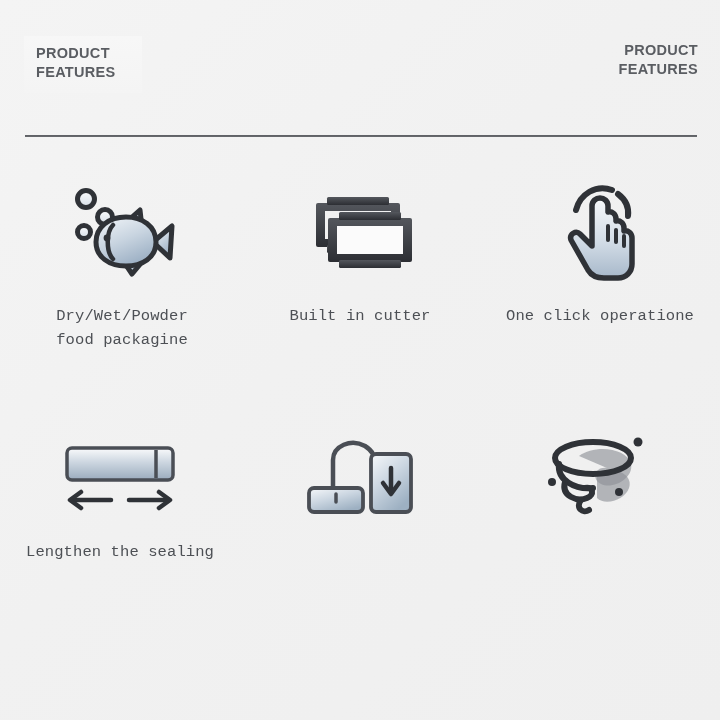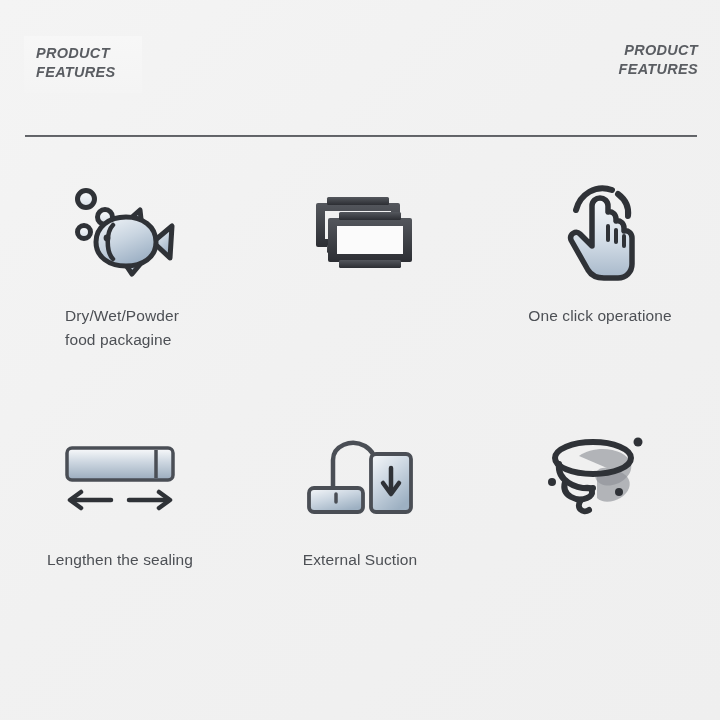--- a/index.html
+++ b/index.html
@@ -35,21 +35,20 @@
     top: 41px;
     text-align: right;
   }
   .header-title {
     font-size: 14.5px;
     font-weight: bold;
     letter-spacing: 0.3px;
     line-height: 1.33;
     color: #5a5d62;
     white-space: pre-line;
-    font-style: italic;
   }
 
   .divider {
     position: absolute;
     left: 25px;
     top: 135px;
     width: 672px;
     height: 2px;
     background: linear-gradient(180deg, #7e8085 0%, #3c3e42 55%, #9a9ca0 100%);
   }
@@ -65,41 +64,42 @@
     display: flex;
     width: 720px;
   }
   .row-top { height: 250px; }
   .row-bottom { height: 230px; }
   .cell {
     width: 240px;
     display: flex;
     flex-direction: column;
     align-items: center;
+    font-family: Liberation Mono, monospace;
   }
   .icon-box {
     height: 120px;
     display: flex;
     align-items: center;
     justify-content: center;
   }
   .row-bottom .icon-box { height: 110px; }
   .caption {
     margin-top: 14px;
     font-size: 15.5px;
     line-height: 1.55;
     color: #4d5055;
     text-align: left;
     white-space: pre-line;
     letter-spacing: 0.1px;
   }
   .cap-c0 { margin-left: 4px; }
   .cap-c1 { margin-left: 0; }
   .cap-c2 { margin-left: 0; }
-  .row-bottom .caption { margin-top: 18px; }
+  .row-bottom .caption { margin-top: 10px; }
 </style>
 </head>
 <body>
 
 <div class="page">
 
   <div class="header-left">
     <div class="header-title">PRODUCT
 FEATURES</div>
   </div>
@@ -171,20 +171,21 @@
             </g>
 
             <g transform="translate(6,6)">
               <rect x="22" y="42" width="84" height="44" rx="2" fill="url(#gCut)"></rect>
               <rect x="33" y="36" width="62" height="8" rx="1.5" fill="url(#gCut)"></rect>
               <rect x="33" y="84" width="62" height="8" rx="1.5" fill="url(#gCut)"></rect>
               <rect x="31" y="50" width="66" height="28" fill="#fbfbfb"></rect>
             </g>
           </svg>
         </div>
+        <div class="caption cap-c1">Built in cutter</div>
       </div>
 
       <div class="cell">
         <div class="icon-box">
           <svg width="120" height="120" viewBox="0 0 120 120">
             <defs>
               <linearGradient id="gHand" x1="0" y1="0" x2="0" y2="1">
                 <stop offset="0%" stop-color="#f6f8fa"></stop>
                 <stop offset="55%" stop-color="#d2dce6"></stop>
                 <stop offset="100%" stop-color="#a7b8ca"></stop>
@@ -264,21 +265,20 @@
               <rect x="14" y="68" width="54" height="24" rx="5" fill="url(#gBox)"></rect>
               <rect x="76" y="34" width="40" height="58" rx="5" fill="url(#gBox)"></rect>
             </g>
             <g stroke="#2f3237" stroke-width="4.5" stroke-linecap="round" fill="none">
               <line x1="96" y1="48" x2="96" y2="72"></line>
               <polyline points="88,63 96,74 104,63" stroke-linejoin="round"></polyline>
             </g>
             <line x1="41" y1="74" x2="41" y2="82" stroke="#4a4e55" stroke-width="3.5" stroke-linecap="round"></line>
           </svg>
         </div>
-        <div class="caption">External Suction</div>
       </div>
 
       <div class="cell">
         <div class="icon-box">
           <svg width="130" height="110" viewBox="0 0 130 110">
             <path d="M44 36 C60 24 92 28 96 44 C99 58 78 70 66 64
                      C56 59 60 46 72 48" fill="#8c9096" opacity="0.62"></path>
             <path d="M62 52 C84 46 98 56 94 68 C90 80 70 86 62 78" fill="#8c9096" opacity="0.62"></path>
             <g fill="none" stroke="#2f3237" stroke-width="6" stroke-linecap="round">
               <ellipse cx="58" cy="38" rx="38" ry="16"></ellipse>

